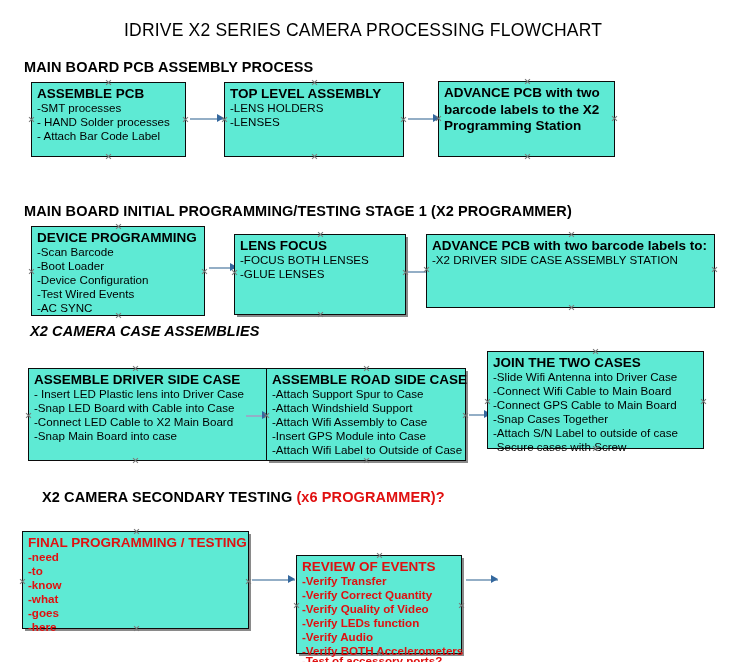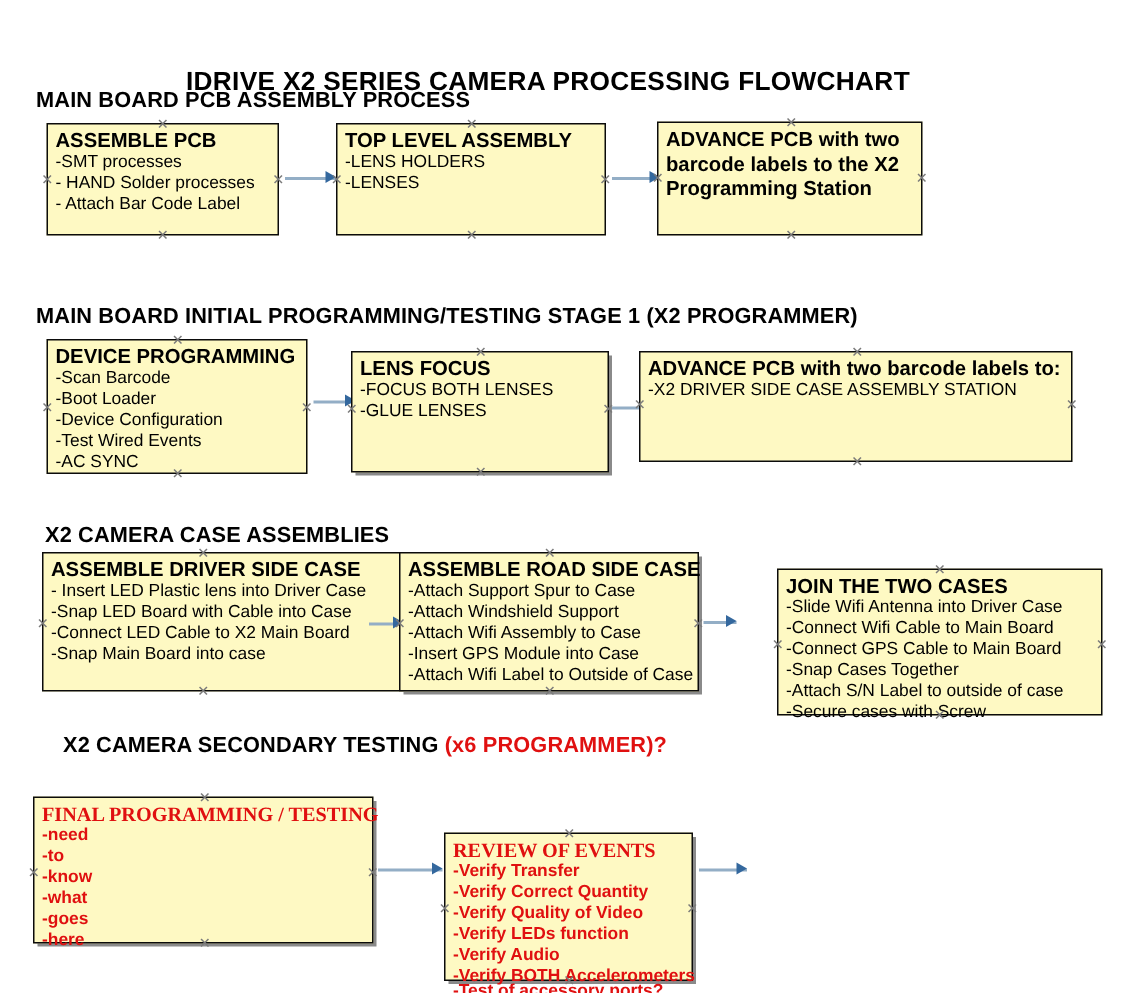--- a/index.html
+++ b/index.html
@@ -10,40 +10,39 @@
     position:relative;
     overflow:hidden;
     -webkit-font-smoothing:antialiased;
   }
   #canvas{position:absolute;left:0;top:0;width:747px;height:662px;}
 
   
   .doc-title{
     position:absolute;
     font-size:17.5px;
-    font-weight:bold;
+    font-weight:normal;
     color:#000000;
     letter-spacing:0.2px;
     white-space:nowrap;
-    margin-top:24px;
   }
   .section-title{
     position:absolute;
     font-size:14.5px;
     font-weight:bold;
     color:#000000;
     white-space:nowrap;
     letter-spacing:0.1px;
   }
   .section-title .accent{color:#e01010;}
 
   
   .node{
     position:absolute;
-    background:#fef9c3;
+    background:#5eead4;
     border:1.2px solid #0b0b0b;
     box-sizing:border-box;
     padding:3px 4px 2px 5px;
     overflow:visible;
   }
   .node.shadowed{
     border:1.2px solid #0b0b0b;
     box-shadow:2.5px 2.5px 0 -0.5px #8a8a8a;
   }
   .node .hd{
@@ -53,21 +52,21 @@
     line-height:15px;
     white-space:nowrap;
     margin-bottom:0px;
   }
   .node .ln{
     font-size:11.6px;
     color:#000000;
     line-height:14px;
     white-space:nowrap;
   }
-  .node.red .hd{color:#e01010;font-family:Liberation Serif, serif;}
+  .node.red .hd{color:#e01010;}
   .node.red .ln{color:#e01010;font-weight:bold;}
   .node .ln.overflow{
     position:absolute;
     left:5px;
   }
 
   
   .node .hd.multi{white-space:normal;line-height:16.5px;}
 
   
@@ -186,21 +185,21 @@
 
   <div class="node" style="left:426px;top:234px;width:289px;height:74px;">
     <div class="hd">ADVANCE PCB with two barcode labels to:</div>
     <div class="ln">-X2 DRIVER  SIDE  CASE  ASSEMBLY STATION</div>
     <div class="hx" style="left:-4px;top:31px;"></div>
     <div class="hx" style="right:-4px;top:31px;"></div>
     <div class="hx" style="left:141px;top:-4px;"></div>
     <div class="hx" style="left:141px;bottom:-4px;"></div>
   </div>
 
-  <div class="section-title" style="left:30px;top:349px;">
+  <div class="section-title" style="left:30px;top:323px;font-style:italic;">
     <span>X2 CAMERA CASE ASSEMBLIES</span>
   </div>
 
   <div class="node" style="left:28px;top:368px;width:244px;height:93px;">
     <div class="hd">ASSEMBLE DRIVER SIDE CASE</div>
     <div class="ln">- Insert LED Plastic lens into Driver Case</div>
     <div class="ln">-Snap LED Board with Cable into Case</div>
     <div class="ln">-Connect LED Cable to X2 Main Board</div>
     <div class="ln">-Snap Main Board into case</div>
     <div class="hx" style="left:-4px;top:43px;"></div>
@@ -225,21 +224,21 @@
     <div class="hx" style="right:-4px;top:43px;"></div>
     <div class="hx" style="left:96px;top:-4px;"></div>
     <div class="hx" style="left:96px;bottom:-4px;"></div>
   </div>
 
   <div class="arrow" style="left:469px;top:410px;width:22px;">
     <div class="shaft"></div>
     <div class="head"></div>
   </div>
 
-  <div class="node" style="left:487px;top:379px;width:217px;height:98px;margin-left:31px;">
+  <div class="node" style="left:487px;top:351px;width:217px;height:98px;">
     <div class="hd">JOIN THE TWO CASES</div>
     <div class="ln">-Slide Wifi Antenna into Driver Case</div>
     <div class="ln">-Connect Wifi Cable to Main Board</div>
     <div class="ln">-Connect GPS Cable to Main Board</div>
     <div class="ln">-Snap Cases Together</div>
     <div class="ln">-Attach S/N Label to outside of case</div>
     <div class="ln">-Secure cases with Screw</div>
     <div class="hx" style="left:-4px;top:46px;"></div>
     <div class="hx" style="right:-4px;top:46px;"></div>
     <div class="hx" style="left:104px;top:-4px;"></div>

